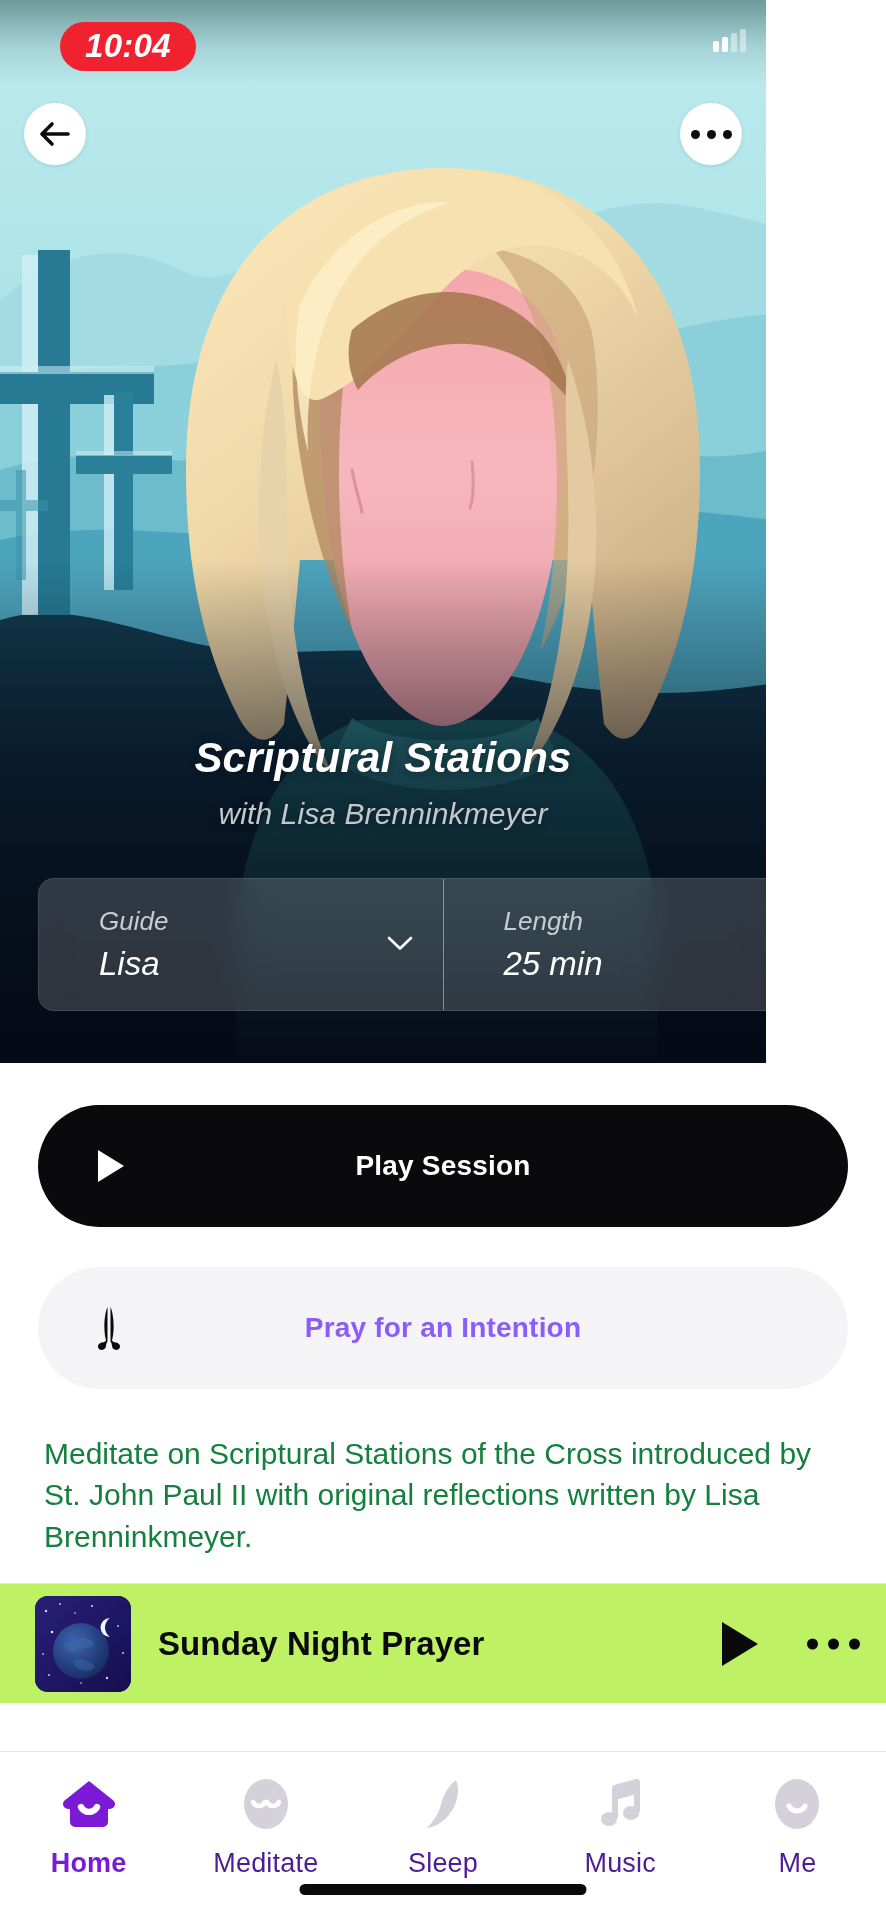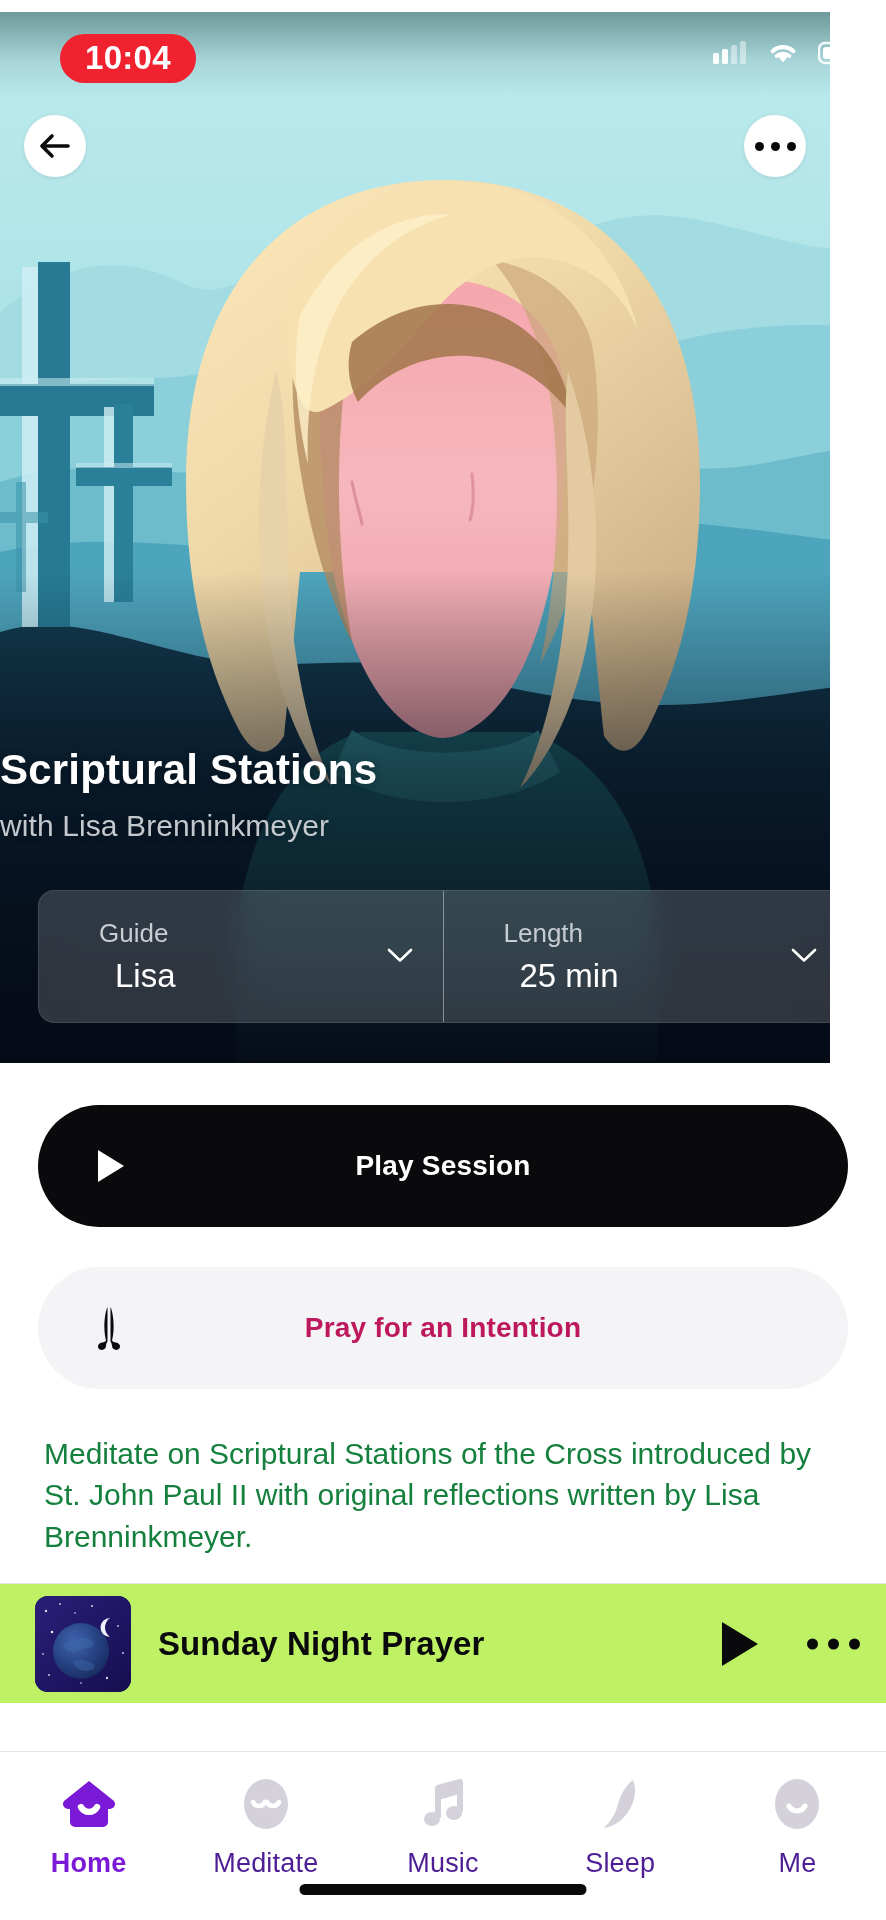--- a/index.html
+++ b/index.html
@@ -14,24 +14,25 @@
   
   .phone {
     position:relative;
     width:886px; height:1920px;
     overflow:hidden;
     background:#fff;
   }
 
   
   .hero {
-    position:absolute; left:0; top:12px;
-    width:830px; height:1063px;
+    position:absolute; left:0; top:0;
+    width:766px; height:1063px;
     overflow:hidden;
     background:linear-gradient(180deg,#b9e9ec 0%, #b9e9ec 28%, #76c4d0 45%, #3f8fa3 60%, #0e2236 78%, #060e1a 100%);
+    font-style:italic;
   }
   .hero-svg { position:absolute; left:0; top:0; width:886px; height:1063px; display:block; }
 
   
   .statusbar {
     position:absolute; left:0; top:0; width:886px; height:84px;
     z-index:40;
     background:linear-gradient(180deg, rgba(104,146,147,0.92) 0%, rgba(150,195,199,0.55) 58%, rgba(185,233,236,0) 100%);
   }
   .time-pill {
@@ -58,21 +59,21 @@
     box-shadow:0 1px 4px rgba(0,0,0,0.10);
   }
   .btn-back { left:24px; top:103px; }
   .btn-more { right:24px; top:103px; }
   .dots3 { display:flex; gap:7px; }
   .dots3 i { width:9px; height:9px; background:#0b0b0d; border-radius:50%; display:block; }
 
   
   .hero-text {
     position:absolute; left:0; right:0; top:735px;
-    z-index:30;
+    text-align:center; z-index:30;
   }
   .hero-title {
     color:#ffffff; font-size:42px; font-weight:bold;
     letter-spacing:0.2px; line-height:1.1;
     text-shadow:0 1px 9px rgba(0,0,0,0.38);
   }
   .hero-sub {
     margin-top:16px;
     color:#c3c8cd; font-size:30px; font-weight:normal;
     letter-spacing:0.1px;
@@ -92,21 +93,21 @@
     border:1px solid rgba(255,255,255,0.10);
   }
   .selector {
     position:relative;
     flex:1 1 0;
     padding:26px 26px 0 60px;
     display:flex; flex-direction:column; justify-content:flex-start;
   }
   .selector + .selector { border-left:1.5px solid rgba(255,255,255,0.42); }
   .sel-label { color:#c7ccd1; font-size:26px; line-height:1.25; }
-  .sel-value { color:#ffffff; font-size:33px; margin-top:6px; line-height:1.2;margin-left:16px; }
+  .sel-value { color:#ffffff; font-size:33px; margin-top:6px; line-height:1.2; }
   .chev {
     position:absolute; right:30px; top:50%; margin-top:-9px;
     width:26px; height:15px;
   }
   .chev svg { display:block; }
 
   
   .sheet {
     position:absolute; left:0; top:1063px; width:886px; height:857px;
     background:#ffffff;
@@ -119,21 +120,21 @@
     cursor:pointer;
   }
   .btn-play {
     top:42px;
     background:#0a0a0c;
     color:#ffffff;
   }
   .btn-pray {
     top:204px;
     background:#f4f4f7;
-    color:#be185d;
+    color:#8b5cf6;
   }
   .btn-pill .btn-label { font-size:28px; font-weight:bold; letter-spacing:0.2px; }
   .btn-icon {
     position:absolute; left:46px; top:50%;
     transform:translateY(-50%);
     width:50px; height:50px;
     display:flex; align-items:center; justify-content:center;
   }
   .play-tri {
     width:0; height:0;
@@ -510,37 +511,37 @@
           <path d="M18 28 A6.5 6.5 0 0 0 30 28" stroke="#ffffff" stroke-width="4.6" fill="none" stroke-linecap="round"></path>
           <path d="M32 28 A6.5 6.5 0 0 0 44 28" stroke="#ffffff" stroke-width="4.6" fill="none" stroke-linecap="round"></path>
         </svg>
       </div>
       <div class="tab-label">Meditate</div>
     </div>
 
     <div class="tab">
       <div class="tab-ico">
         <svg width="62" height="62" viewBox="0 0 62 62">
+          <path d="M44 6 C47 13 47 23 42 33 C36 45 25 53 15 54
+                   C22 47 27 39 29 30 C32 19 38 10 44 6 Z" fill="#d4d1db"></path>
+        </svg>
+      </div>
+      <div class="tab-label">Sleep</div>
+    </div>
+
+    <div class="tab">
+      <div class="tab-ico">
+        <svg width="62" height="62" viewBox="0 0 62 62">
           <path d="M26 44 L26 14 L48 8 L48 38" stroke="#d4d1db" stroke-width="6" fill="none" stroke-linejoin="round"></path>
           <path d="M26 16 L48 10 L48 20 L26 26 Z" fill="#d4d1db"></path>
           <ellipse cx="20" cy="45" rx="8" ry="7" fill="#d4d1db"></ellipse>
           <ellipse cx="42" cy="39" rx="8" ry="7" fill="#d4d1db"></ellipse>
         </svg>
       </div>
       <div class="tab-label">Music</div>
-    </div>
-
-    <div class="tab">
-      <div class="tab-ico">
-        <svg width="62" height="62" viewBox="0 0 62 62">
-          <path d="M44 6 C47 13 47 23 42 33 C36 45 25 53 15 54
-                   C22 47 27 39 29 30 C32 19 38 10 44 6 Z" fill="#d4d1db"></path>
-        </svg>
-      </div>
-      <div class="tab-label">Sleep</div>
     </div>
 
     <div class="tab">
       <div class="tab-ico">
         <svg width="62" height="62" viewBox="0 0 62 62">
           <ellipse cx="31" cy="30" rx="22" ry="25" fill="#d4d1db"></ellipse>
           <path d="M23 32 A9 9 0 0 0 39 32" stroke="#ffffff" stroke-width="5" fill="none" stroke-linecap="round"></path>
         </svg>
       </div>
       <div class="tab-label">Me</div>

